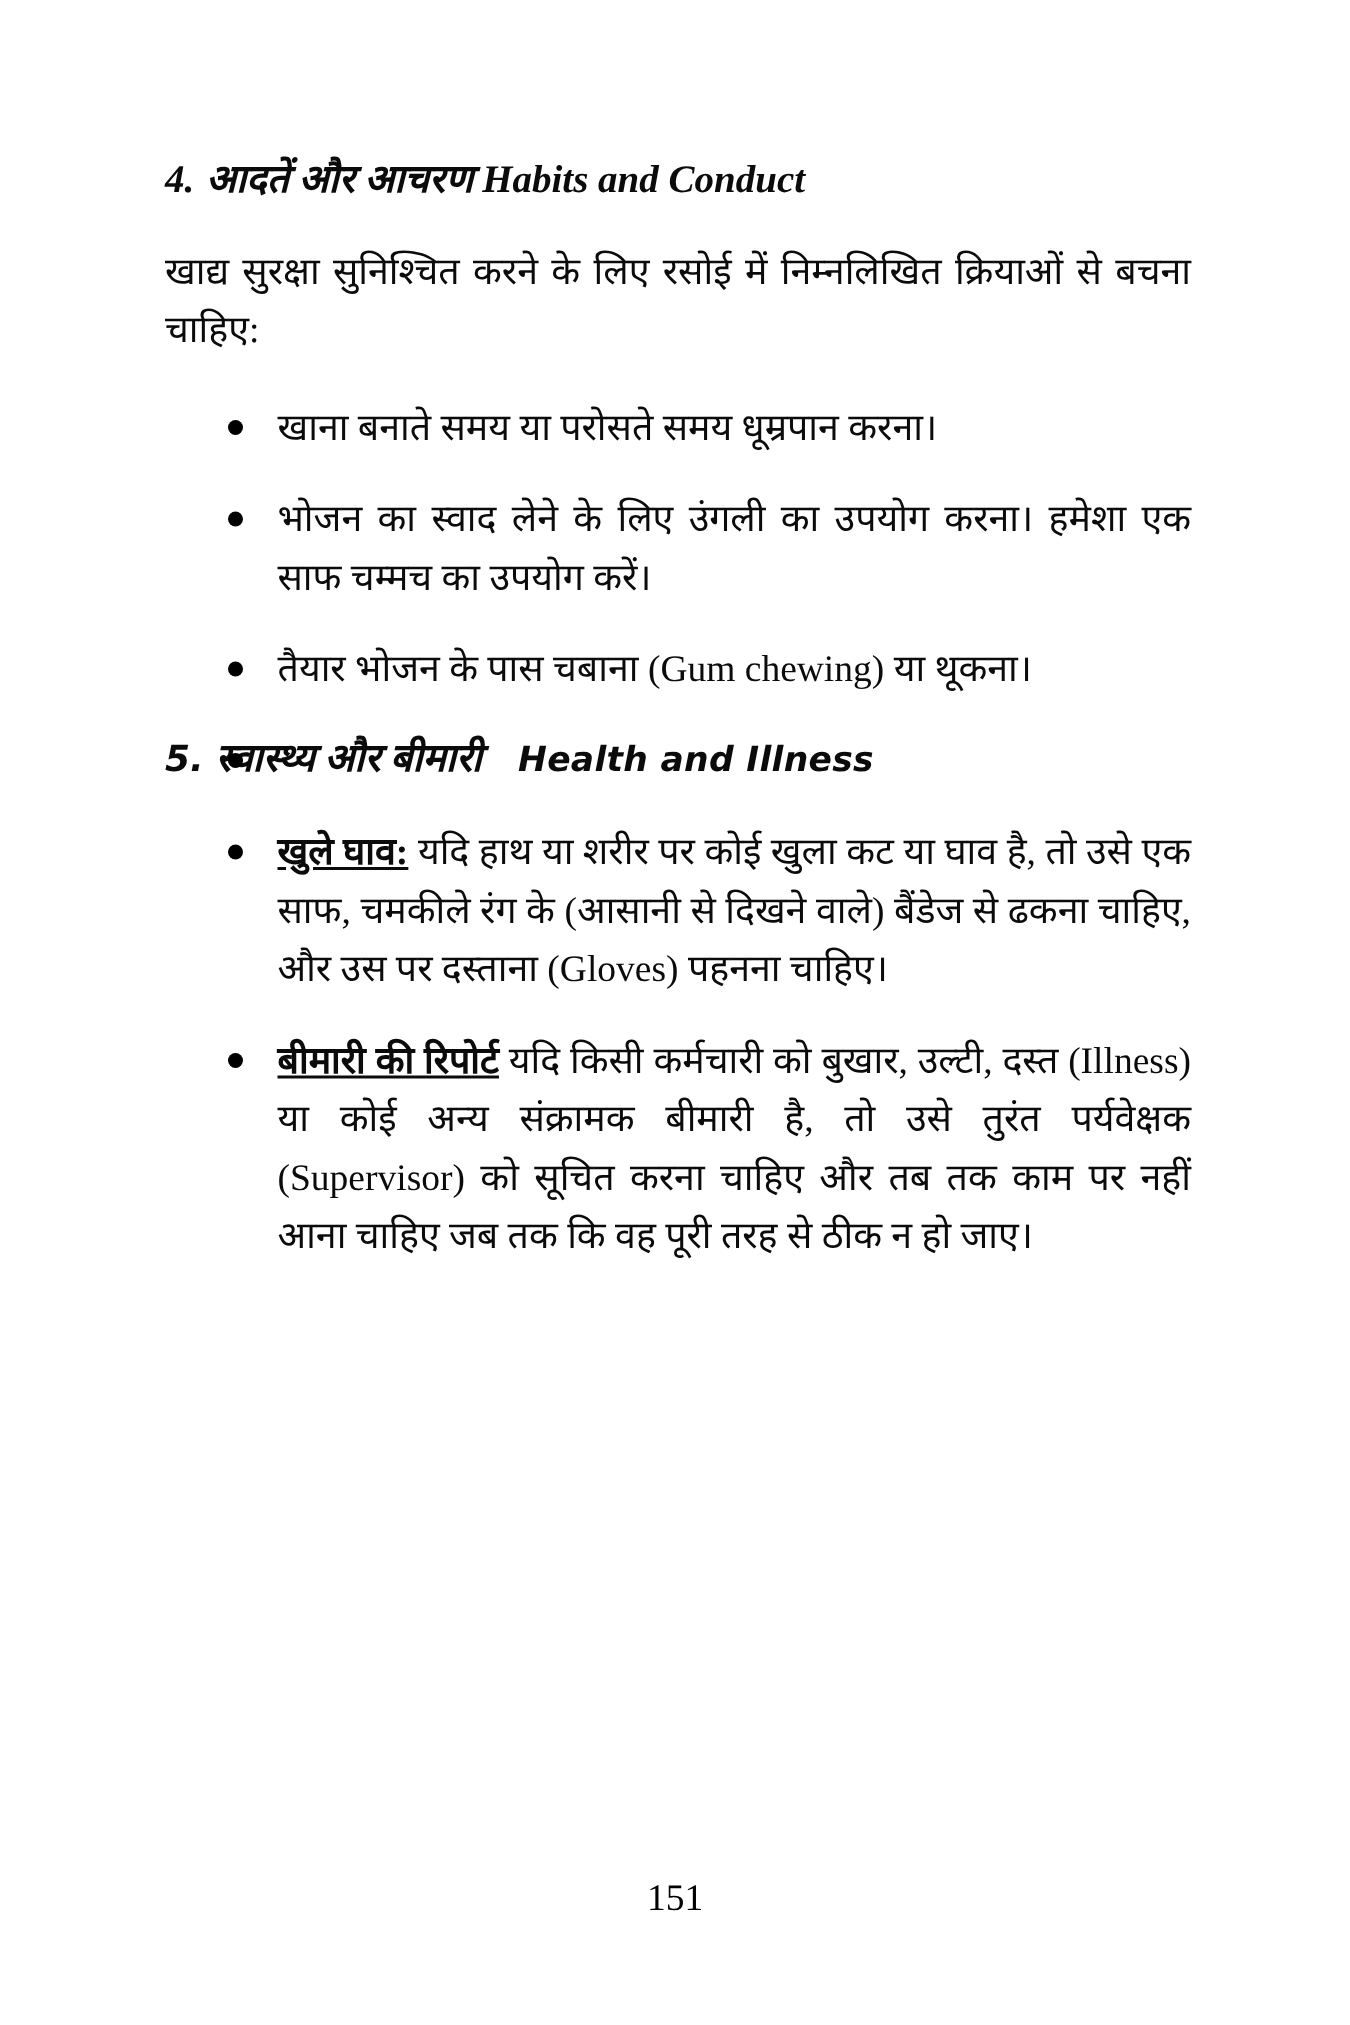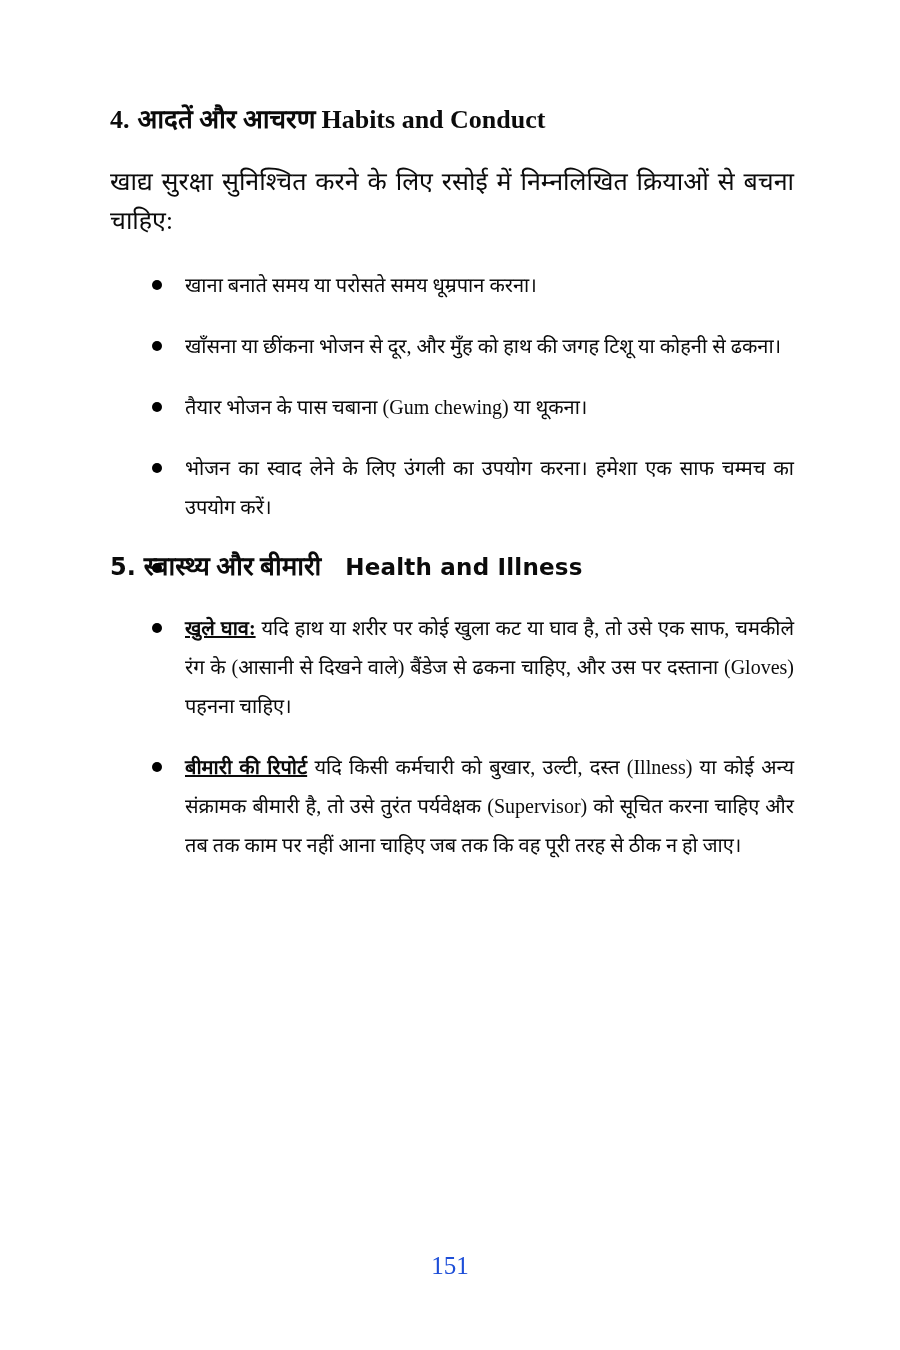--- a/index.html
+++ b/index.html
@@ -20,20 +20,21 @@
     left: 110px; top: 102px;
     width: 684px;
   }
   .section { margin-bottom: 6px; }
   .section-heading {
     font-weight: bold;
     font-size: 26px;
     line-height: 36px;
     margin-bottom: 24px;
     white-space: nowrap;
+    font-style: italic;
   }
   .section-heading .h-num { margin-right: 8px; }
   .h-english-serif {
     font-family: "Liberation Serif", "DejaVu Serif", serif;
     margin-left: 6px;
   }
   .h-english-sans {
     font-family: "DejaVu Sans", "Liberation Sans", sans-serif;
     font-size: 23px;
     margin-left: 24px;
@@ -48,69 +49,65 @@
     margin-top: 23px;
   }
   ul.bullets {
     list-style: none;
     margin-left: 42px;
     margin-bottom: 4px;
   }
   ul.bullets li {
     position: relative;
     padding-left: 33px;
-    font-size: 20px;
+    font-size: 25px;
     line-height: 39px;
     text-align: justify;
     margin-bottom: 22px;
   }
   ul.bullets li .dot {
     position: absolute;
     left: 0; top: 14px;
     width: 10px; height: 10px;
     border-radius: 50%;
     background: #000000;
   }
   .lead { font-weight: bold; text-decoration: underline; }
   .page-number {
     position: absolute;
     left: 0; right: 0;
     top: 1252px;
     text-align: center;
     font-size: 25px;
-    color: #1d4ed8;
+    color: #000000;
   }
 </style>
 </head>
 <body>
 
 <div class="page">
   <div class="content">
 
     <div class="section">
       <div class="section-heading">
         <span class="h-num">4.</span><span>आदतें और आचरण</span><span class="h-english-serif">Habits and Conduct</span>
       </div>
       <p class="intro">खाद्य सुरक्षा सुनिश्चित करने के लिए रसोई में निम्नलिखित क्रियाओं से बचना चाहिए:</p>
       <ul class="bullets">
         <li>
           <span class="dot"></span>
           <span>खाना बनाते समय या परोसते समय धूम्रपान करना।</span>
         </li>
         <li>
           <span class="dot"></span>
-          <span>खाँसना या छींकना भोजन से दूर, और मुँह को हाथ की जगह टिशू या कोहनी से ढकना।</span>
+          <span>भोजन का स्वाद लेने के लिए उंगली का उपयोग करना। हमेशा एक साफ चम्मच का उपयोग करें।</span>
         </li>
         <li>
           <span class="dot"></span>
           <span>तैयार भोजन के पास चबाना (Gum chewing) या थूकना।</span>
-        </li>
-        <li>
-          <span class="dot"></span>
-          <span>भोजन का स्वाद लेने के लिए उंगली का उपयोग करना। हमेशा एक साफ चम्मच का उपयोग करें।</span>
         </li>
         <li>
           <span class="dot"></span>
         </li>
       </ul>
     </div>
 
     <div class="section">
       <div class="section-heading">
         <span class="h-num heading-sans-num">5.</span><span>स्वास्थ्य और बीमारी</span><span class="h-english-sans">Health and Illness</span>

